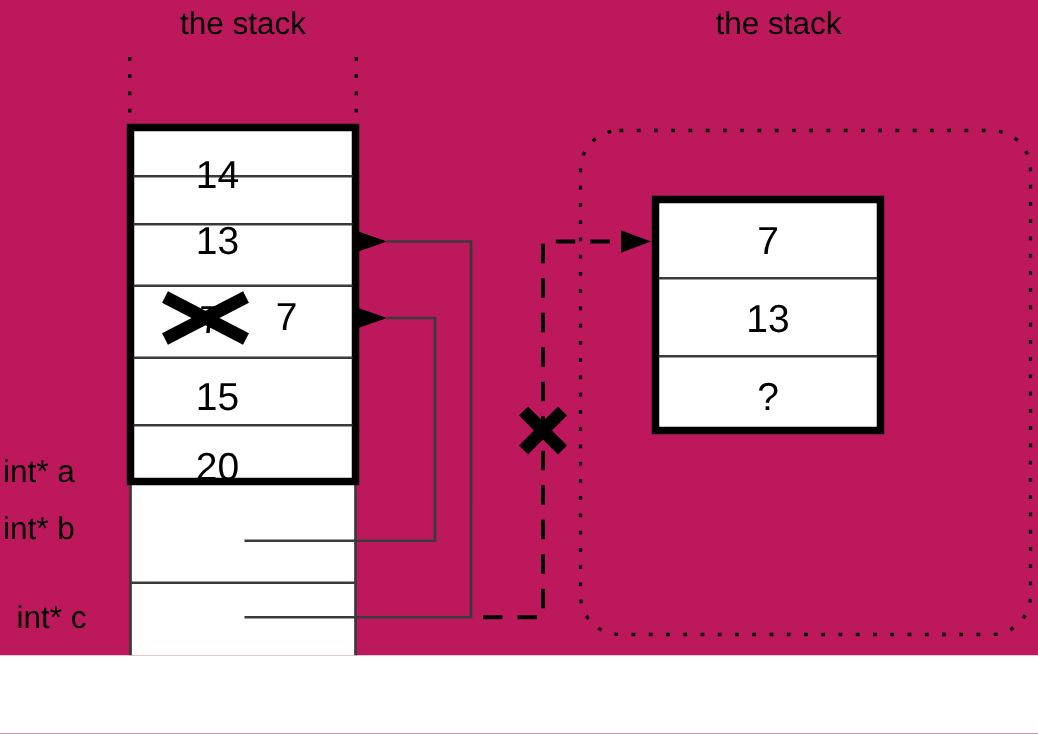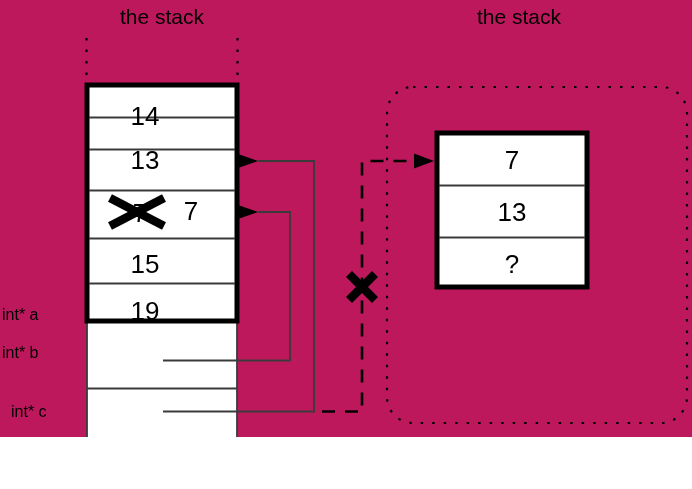--- a/index.html
+++ b/index.html
@@ -31,21 +31,21 @@
   }
   .title {
     font-size: 21px;
     text-align: center;
   }
   .cellval {
     font-size: 26px;
     text-align: center;
   }
   .varlbl {
-    font-size: 16px;
+    font-size: 21px;
     text-align: left;
   }
   .center-abs {
     transform: translate(-50%, -50%);
   }
   .left-mid {
     transform: translate(0, -50%);
   }
 </style>
 </head>
@@ -116,21 +116,21 @@
   </svg>
 
   <div class="lbl title center-abs" style="left:162px; top:16px;">the stack</div>
   <div class="lbl title center-abs" style="left:519px; top:16px;">the stack</div>
 
   <div class="lbl cellval center-abs" style="left:145px; top:116px;">14</div>
   <div class="lbl cellval center-abs" style="left:145px; top:160px;">13</div>
   <div class="lbl cellval center-abs" style="left:140px; top:213px;">7</div>
   <div class="lbl cellval center-abs" style="left:191px; top:211px;">7</div>
   <div class="lbl cellval center-abs" style="left:145px; top:264px;">15</div>
-  <div class="lbl cellval center-abs" style="left:145px; top:311px;">19</div>
+  <div class="lbl cellval center-abs" style="left:145px; top:311px;">20</div>
 
   <div class="lbl varlbl left-mid" style="left:2px; top:315px;">int* a</div>
   <div class="lbl varlbl left-mid" style="left:2px; top:353px;">int* b</div>
   <div class="lbl varlbl left-mid" style="left:11px; top:412px;">int* c</div>
 
   <div class="lbl cellval center-abs" style="left:512px; top:160px;">7</div>
   <div class="lbl cellval center-abs" style="left:512px; top:212px;">13</div>
   <div class="lbl cellval center-abs" style="left:512px; top:264px;">?</div>
 
 </div>

